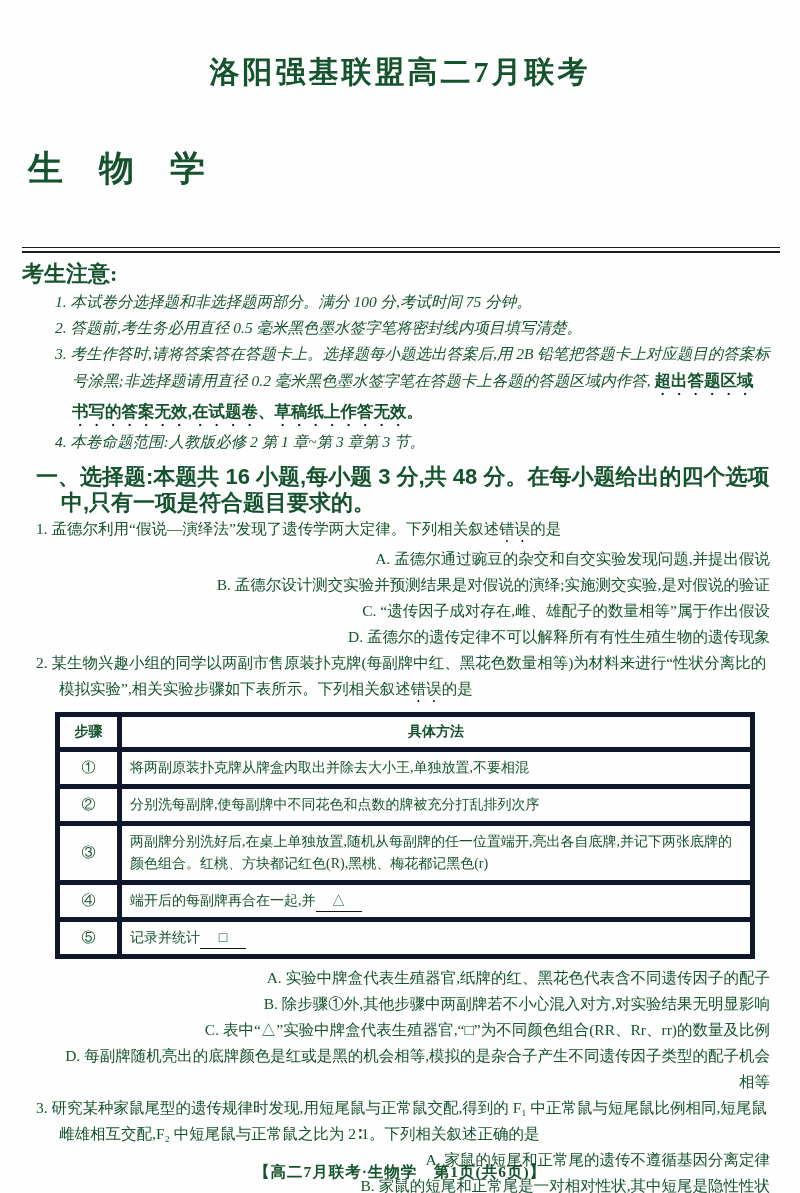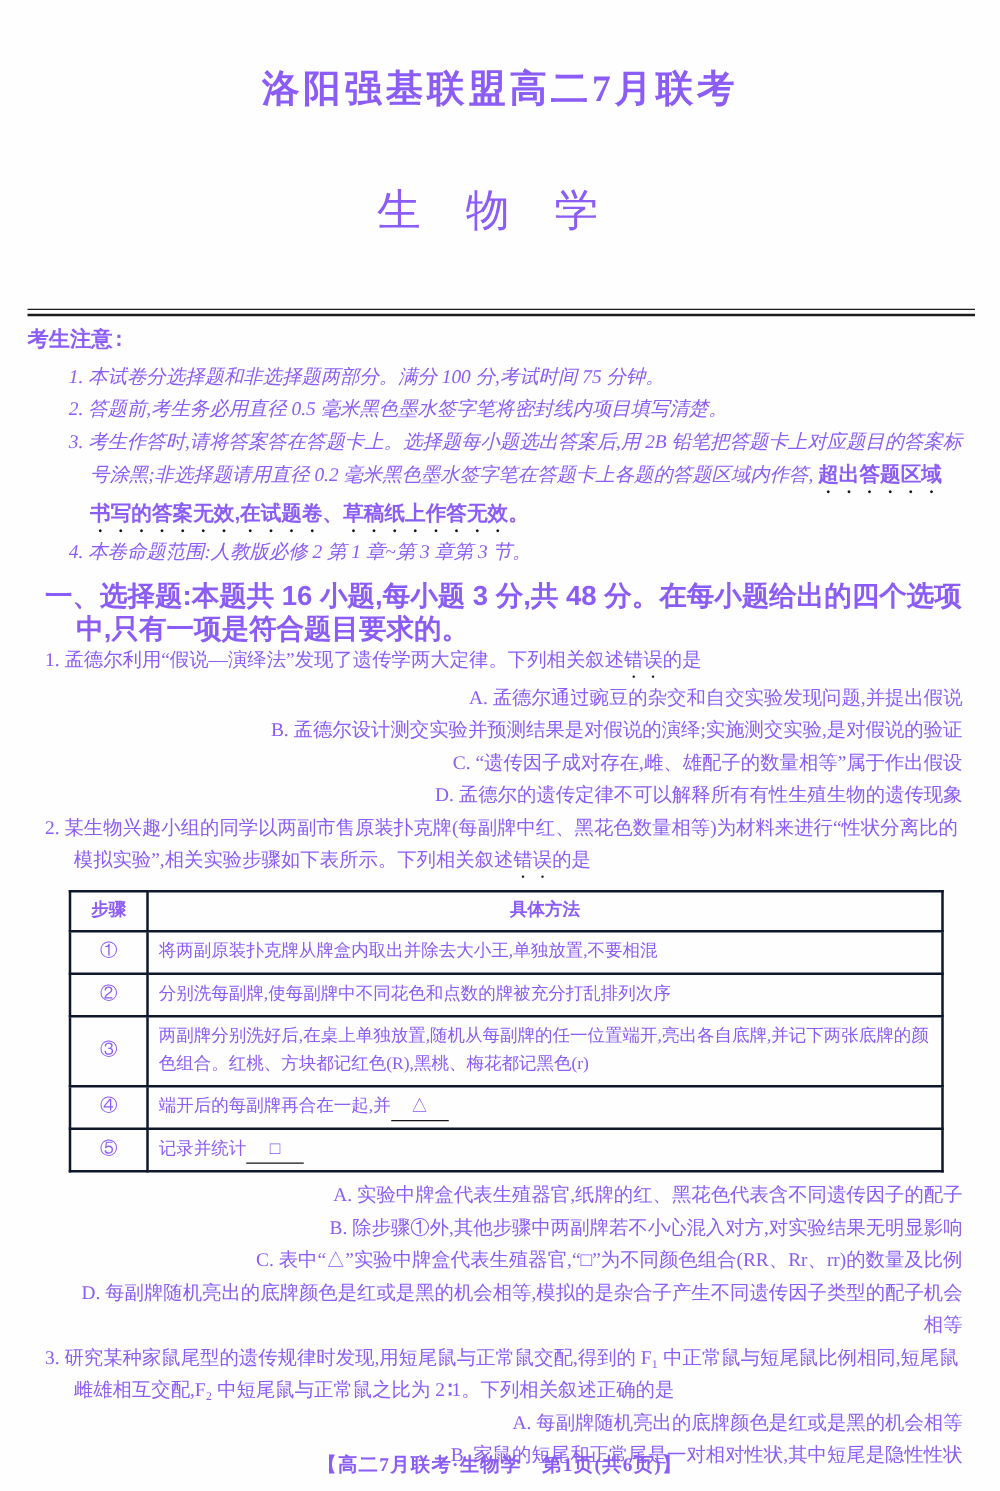--- a/index.html
+++ b/index.html
@@ -1,55 +1,54 @@
 <!DOCTYPE html>
 <html lang="zh"><head>
 <meta charset="utf-8">
 <style>
   html,body{margin:0;padding:0;background:#ffffff;}
   .page{
     position:relative;
     width:800px;height:1193px;
     margin:0 auto;
     background:#fefefe;
-    color:#8b5cf6;
+    color:#14532d;
     font-family:"Liberation Serif", serif;
     overflow:hidden;
   }
   
   .exam-title{
     margin:54px 0 0 0;
     text-align:center;
     font-size:30px;
     font-weight:700;
     letter-spacing:3px;
     line-height:36px;
   }
   .subject-title{
     margin:58px 0 0 0;
-    text-align:center;
     font-size:35px;
-    font-weight:400;
+    font-weight:700;
     letter-spacing:36px;
-    padding-left:16px; 
+    padding-left:28px; 
     line-height:42px;
   }
   .divider{
     margin:57px 20px 0 22px;
     height:3px;
     border-top:1.5px solid #1c1c1c;
     border-bottom:2px solid #1c1c1c;
   }
   
   .content{padding:6px 30px 0 36px;font-size:15.5px;line-height:26px;}
   .notice-heading{
     font-weight:700;
-    font-size:17px;
+    font-size:22px;
     margin:2px 0 2px -14px;
-    font-family:Liberation Mono, monospace;
+    font-family:Liberation Serif, serif;
   }
   .notice-item{
     padding-left:36px;
     text-indent:-17px;
     font-style:italic;
   }
   .notice-strong{
     font-style:normal;
     font-weight:700;
     font-size:16.5px;
@@ -76,21 +75,21 @@
   
   .steps-table{
     border-collapse:collapse;
     margin:6px 12px 6px 19px;
     width:700px;
     font-size:14px;
     line-height:22px;
     table-layout:fixed;
   }
   .steps-table th,.steps-table td{
-    border:2px solid #0f172a;
+    border:5px solid #0f172a;
     padding:5px 8px;
     vertical-align:middle;
     margin-left:40px;
   }
   .steps-table{border:2px solid #1c1c1c;}
   .steps-table th{font-weight:700;text-align:center;padding:4px 8px;}
   .col-step{width:62px;text-align:center;}
   .blank-line{
     display:inline-block;
     min-width:46px;
@@ -194,21 +193,21 @@
         <p class="q-option"><span>A.</span> <span>实验中牌盒代表生殖器官,纸牌的红、黑花色代表含不同遗传因子的配子</span></p>
         <p class="q-option"><span>B.</span> <span>除步骤①外,其他步骤中两副牌若不小心混入对方,对实验结果无明显影响</span></p>
         <p class="q-option"><span>C.</span> <span>表中“△”实验中牌盒代表生殖器官,“□”为不同颜色组合(RR、Rr、rr)的数量及比例</span></p>
         <p class="q-option"><span>D.</span> <span>每副牌随机亮出的底牌颜色是红或是黑的机会相等,模拟的是杂合子产生不同遗传因子类型的配子机会相等</span></p>
       </div>
     </div>
 
     <div class="question">
       <p class="q-stem"><span>3.</span> <span>研究某种家鼠尾型的遗传规律时发现,用短尾鼠与正常鼠交配,得到的 F₁ 中正常鼠与短尾鼠比例相同,短尾鼠雌雄相互交配,F₂ 中短尾鼠与正常鼠之比为 2∶1。下列相关叙述正确的是</span></p>
       <div class="q-options">
-        <p class="q-option"><span>A.</span> <span>每副牌随机亮出的底牌颜色是红或是黑的机会相等</span></p>
+        <p class="q-option"><span>A.</span> <span>家鼠的短尾和正常尾的遗传不遵循基因分离定律</span></p>
         <p class="q-option"><span>B.</span> <span>家鼠的短尾和正常尾是一对相对性状,其中短尾是隐性性状</span></p>
       </div>
     </div>
 
   </div>
 
   <div class="page-footer">【高二7月联考·生物学　第1页(共6页)】</div>
 
 </div>
 

